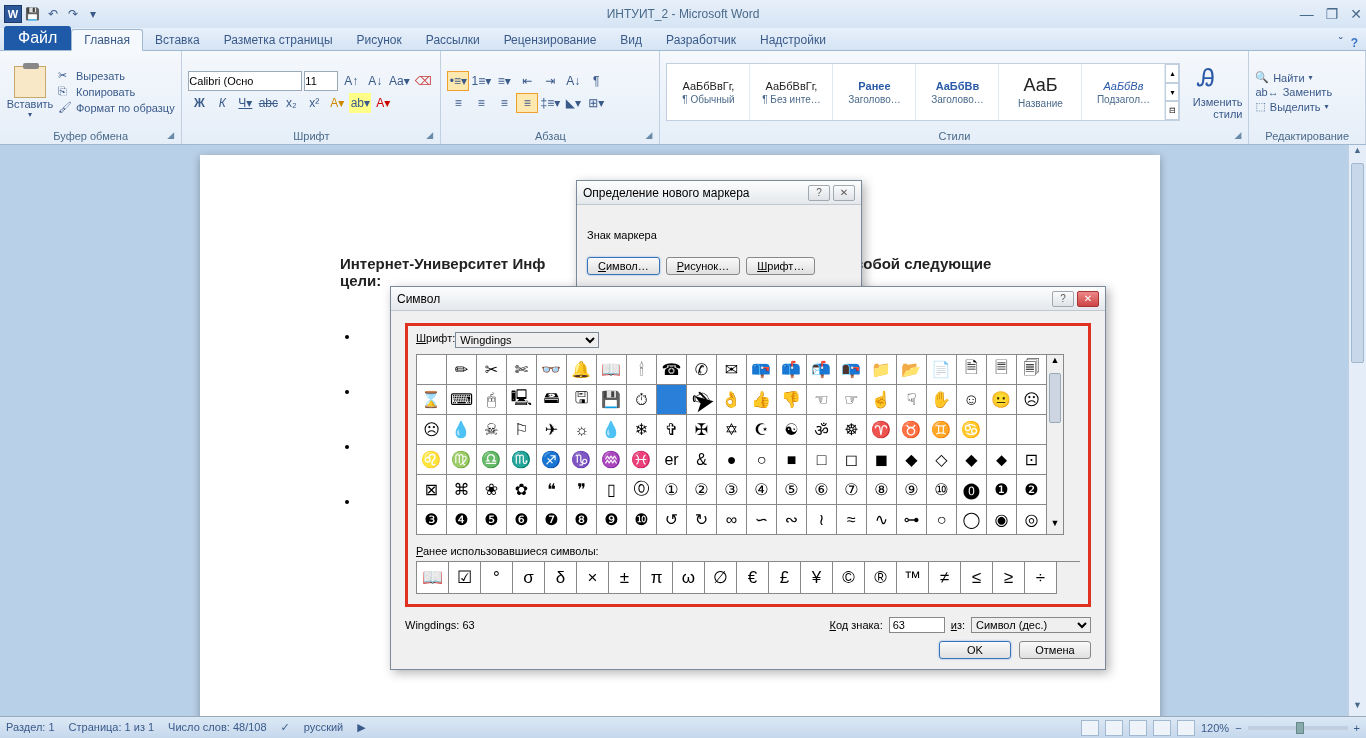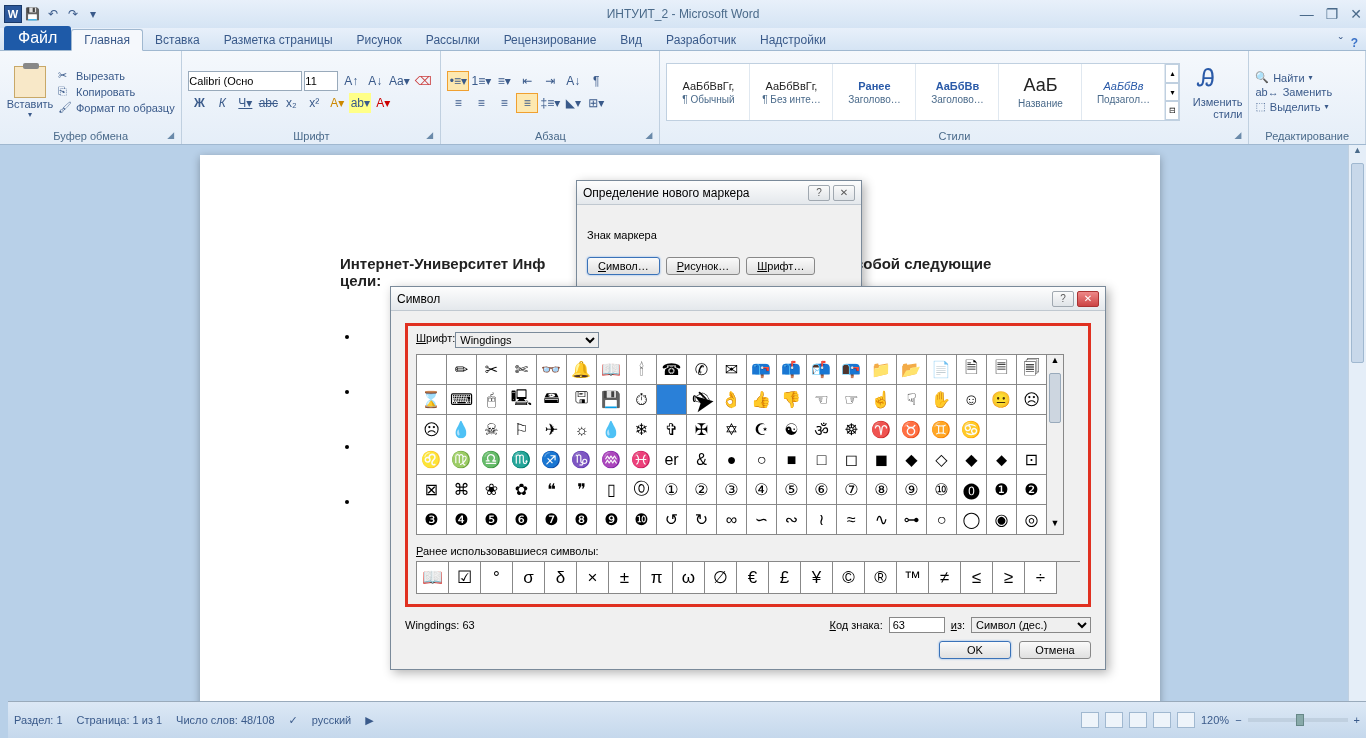--- a/index.html
+++ b/index.html
@@ -111,21 +111,21 @@
 .sym-footer .left { }
 .sym-footer .right { display:flex; align-items:center; gap:6px; }
 .sym-footer input.code { width:56px; border:1px solid #888; font-size:11px; padding:1px 3px; }
 .sym-footer select { width:120px; font-size:11px; border:1px solid #888; }
 .sym-buttons { display:flex; justify-content:flex-end; gap:8px; margin-top:8px; }
 .sym-buttons .dlg-btn { width:72px; text-align:center; }
 
 .cursor-arrow { position:absolute; left:693px; top:387px; font-size:26px; color:#000; pointer-events:none; transform:rotate(-10deg); text-shadow:1px 1px 0 #fff; z-index:50;}
 
 
-.status { position:absolute; left:8px; right:0; bottom:0; height:37px; background:linear-gradient(#dce8f5,#c5d8ec); border-top:1px solid #9ab; display:flex; align-items:center; font-size:11px; color:#3a5a8a; padding:0 6px; justify-content:space-between; }
+.status { position:absolute; left:0; right:0; bottom:0; height:22px; background:linear-gradient(#dce8f5,#c5d8ec); border-top:1px solid #9ab; display:flex; align-items:center; font-size:11px; color:#3a5a8a; padding:0 6px; justify-content:space-between; }
 .status .l { display:flex; gap:14px; }
 .status .r { display:flex; align-items:center; gap:6px; }
 .status .view-btn { width:18px; height:16px; border:1px solid #a0b8d0; background:#eef4fa; cursor:pointer; }
 .status .zoom-track { width:100px; height:4px; background:#c0d0e0; position:relative; }
 .status .zoom-track .h { position:absolute; top:-4px; left:48px; width:8px; height:12px; background:#8aa; border:1px solid #688; }
 
 .underline-first::first-letter { text-decoration: underline; }
 </style>
 </head>
 <body>

